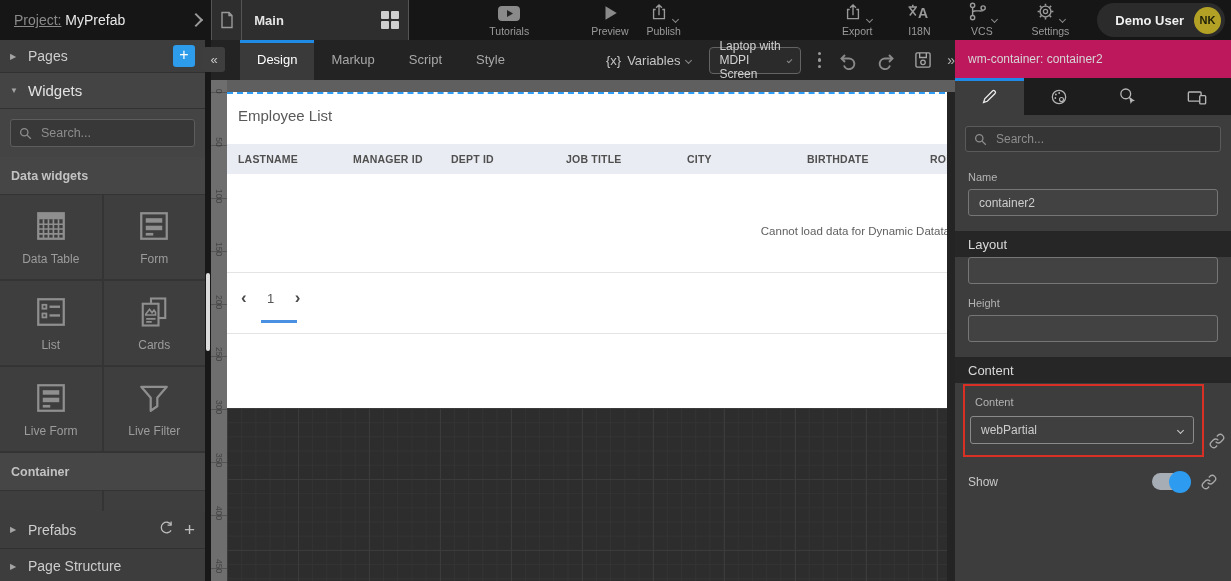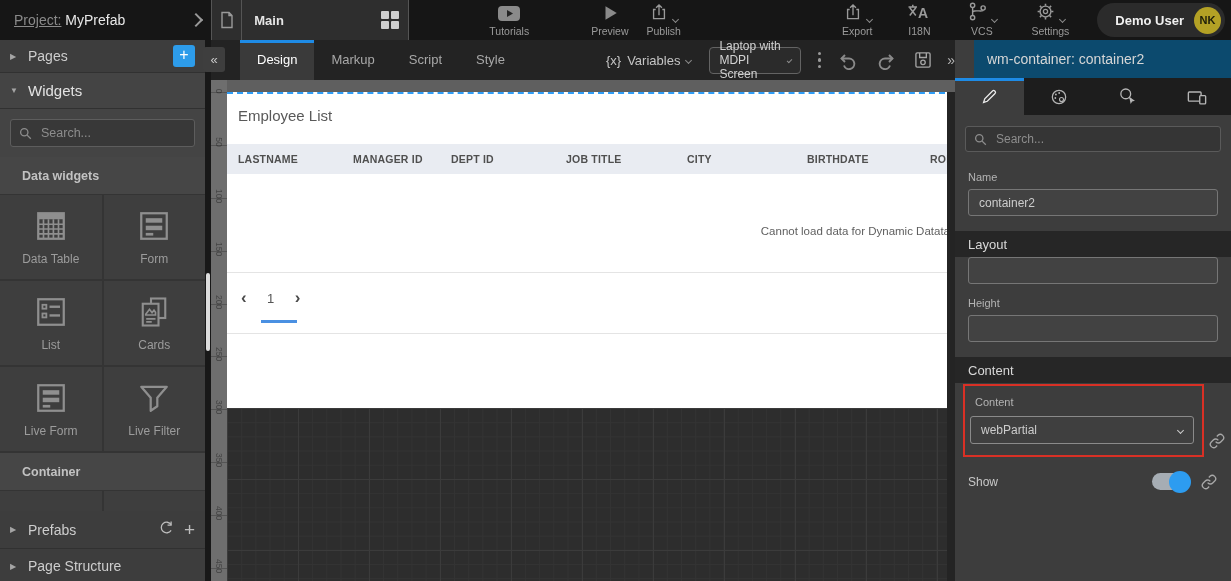--- a/index.html
+++ b/index.html
@@ -37,21 +37,21 @@
   .acc-row { height:33px; flex:0 0 auto; display:flex; align-items:center; gap:9px; padding:0 10px; background:#3d3d3d; border-bottom:1px solid #313131; cursor:pointer; }
   .acc-row .arr { font-size:8px; color:#a5a5a5; width:9px; }
   .acc-row .alabel { flex:1; color:#cdcdcd; font-size:14px; }
   .plus-btn { width:22px; height:22px; border-radius:3px; background:#2d9cea; color:#fff; font-size:16px; line-height:20px; text-align:center; cursor:pointer; }
   .acc-row.widgets { height:36px; background:#444; }
   .acc-row.widgets .alabel { color:#e2e2e2; font-size:15px; }
   .search-wrap { padding:10px; position:relative; flex:0 0 auto; background:#444; }
   .search-wrap svg { position:absolute; left:19px; top:18px; }
   .search-input { width:100%; height:28px; background:#383838; border:1px solid #5d5d5d; border-radius:3px; color:#cfcfcf; font-size:12.5px; padding-left:30px; outline:none; }
   .search-input::placeholder { color:#8d8d8d; }
-  .sec-head { height:37px; flex:0 0 auto; display:flex; align-items:center; padding-left:22px; background:#464646; color:#c2c2c2; font-size:12.5px; font-weight:bold; }
+  .sec-head { height:37px; flex:0 0 auto; display:flex; align-items:center; padding-left:11px; background:#464646; color:#c2c2c2; font-size:12.5px; font-weight:bold; }
   .tiles { flex:0 0 auto; background:#343434; display:grid; grid-template-columns:1fr 1fr; gap:2px; padding:1px 0 2px 0; }
   .tile { height:84px; background:#3e3e3e; display:flex; flex-direction:column; align-items:center; justify-content:center; gap:8px; cursor:grab; }
   .tile .tl { font-size:12px; color:#9c9c9c; }
   .tiles.partial { overflow:hidden; height:21px; padding-bottom:0; }
   .tiles.partial .tile { justify-content:flex-start; padding-top:14px; }
   .acc-row .mini-ic { color:#bdbdbd; }
 
   
   .sstrip { width:6px; background:#181818; position:relative; }
   .sstrip .thumb { position:absolute; top:233px; left:1px; width:4px; height:78px; background:#dcdcdc; border-radius:2px; }
@@ -96,21 +96,21 @@
     background-image:
       linear-gradient(#3b3b3b 1px, transparent 1px),
       linear-gradient(90deg,#3b3b3b 1px, transparent 1px),
       linear-gradient(#333333 1px, transparent 1px),
       linear-gradient(90deg,#333333 1px, transparent 1px);
     background-size:71px 71px,71px 71px,14.2px 14.2px,14.2px 14.2px; }
   .cv-scroll { position:absolute; right:0; top:12px; bottom:0; width:8px; background:#242424; }
 
   
   .inspector { width:276px; background:#3d3d3d; display:flex; flex-direction:column; overflow:hidden; }
-  .insp-header { height:38px; flex:0 0 auto; display:flex; align-items:center; padding-left:13px; color:#d6d6d6; font-size:14px; background:#0c4a6e;margin-left:19px; }
+  .insp-header { height:38px; flex:0 0 auto; display:flex; align-items:center; padding-left:13px; color:#d6d6d6; font-size:12px; background:#be185d; }
   .insp-tabs { height:37px; flex:0 0 auto; background:#1d1d1d; display:flex; }
   .itab { width:69px; height:37px; display:flex; align-items:center; justify-content:center; cursor:pointer; background:#1d1d1d; }
   .itab.active { background:#3d3d3d; box-shadow:inset 0 3px 0 #1e8be6; }
   .insp-search { padding:11px 10px 6px 10px; position:relative; flex:0 0 auto; }
   .insp-search svg { position:absolute; left:19px; top:18px; }
   .insp-search input { width:100%; height:26px; background:#353535; border:1px solid #5a5a5a; border-radius:3px; color:#cfcfcf; font-size:12px; padding-left:30px; outline:none; }
   .insp-search input::placeholder { color:#8d8d8d; }
   .plabel2 { margin:13px 13px 6px 13px; font-size:11px; color:#b3b3b3; }
   .pinput { margin:0 13px; height:27px; background:#424242; border:1px solid #767676; border-radius:3px; color:#cccccc; font-size:12px; padding-left:10px; outline:none; display:block; width:calc(100% - 26px); }
   .sec2 { margin-top:15px; height:26px; flex:0 0 auto; background:#262626; color:#d8d8d8; font-size:13px; display:flex; align-items:center; padding-left:13px; }

